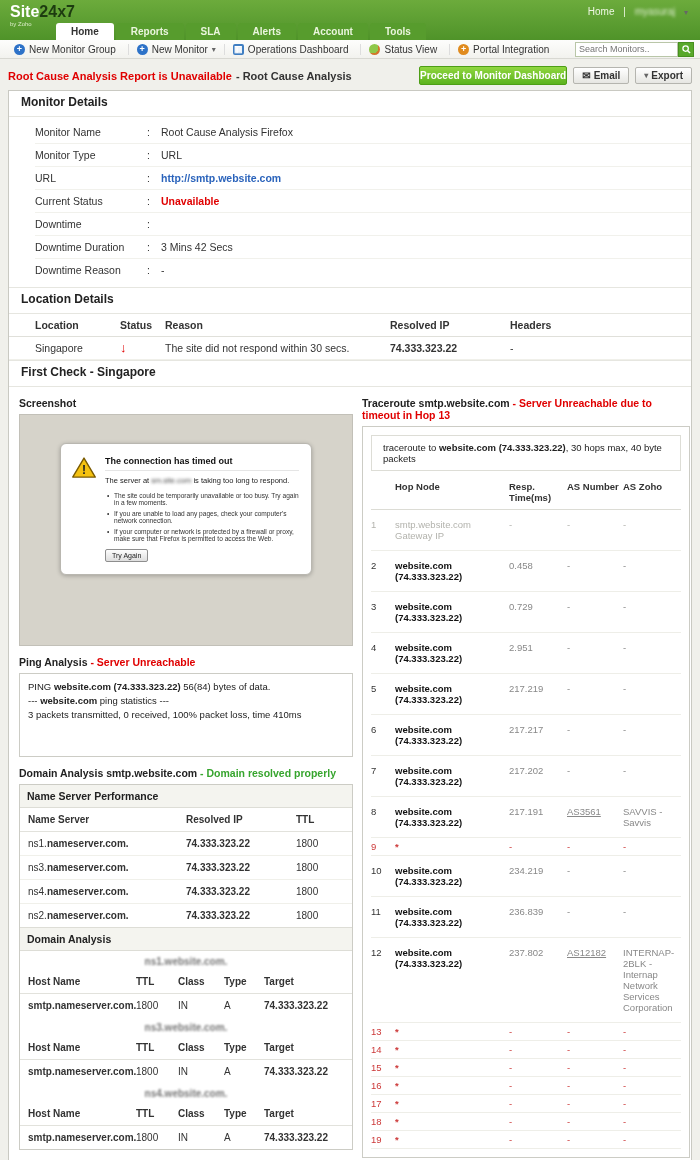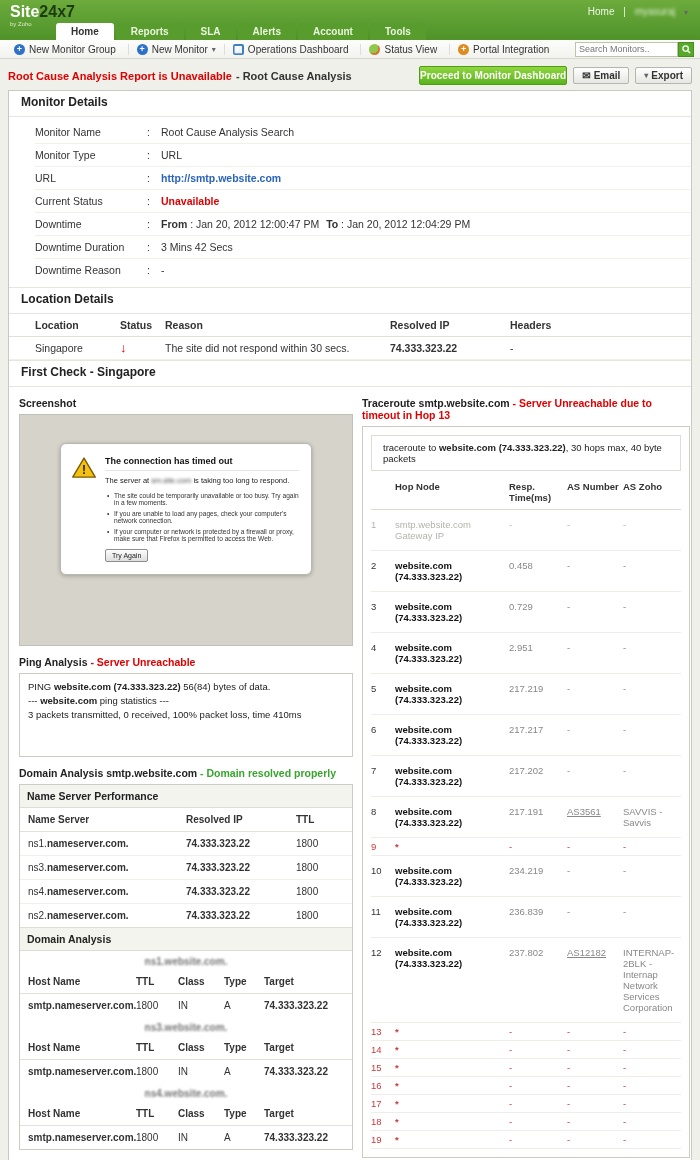--- a/index.html
+++ b/index.html
@@ -205,48 +205,40 @@
   </div>
 </div>
 
 <div class="card">
 
   <div class="section-h">Monitor Details</div>
   <div class="mrows">
     <div class="mrow">
       <span class="mlabel">Monitor Name</span>
       <span class="mcolon">:</span>
-      <span>Root Cause Analysis Search</span>
+      <span>Root Cause Analysis Firefox</span>
     </div>
     <div class="mrow">
       <span class="mlabel">Monitor Type</span>
       <span class="mcolon">:</span>
       <span>URL</span>
     </div>
     <div class="mrow">
       <span class="mlabel">URL</span>
       <span class="mcolon">:</span>
       <span class="link b">http://smtp.website.com</span>
     </div>
     <div class="mrow">
       <span class="mlabel">Current Status</span>
       <span class="mcolon">:</span>
       <span class="red-b">Unavailable</span>
     </div>
     <div class="mrow">
       <span class="mlabel">Downtime</span>
       <span class="mcolon">:</span>
-      <span>
-        <span class="b">From</span>
-        <span>:</span>
-        <span>Jan 20, 2012 12:00:47 PM</span>
-        <span class="b" style="margin-left:4px">To</span>
-        <span>:</span>
-        <span>Jan 20, 2012 12:04:29 PM</span>
-      </span>
     </div>
     <div class="mrow">
       <span class="mlabel">Downtime Duration</span>
       <span class="mcolon">:</span>
       <span>3 Mins 42 Secs</span>
     </div>
     <div class="mrow">
       <span class="mlabel">Downtime Reason</span>
       <span class="mcolon">:</span>
       <span>-</span>

